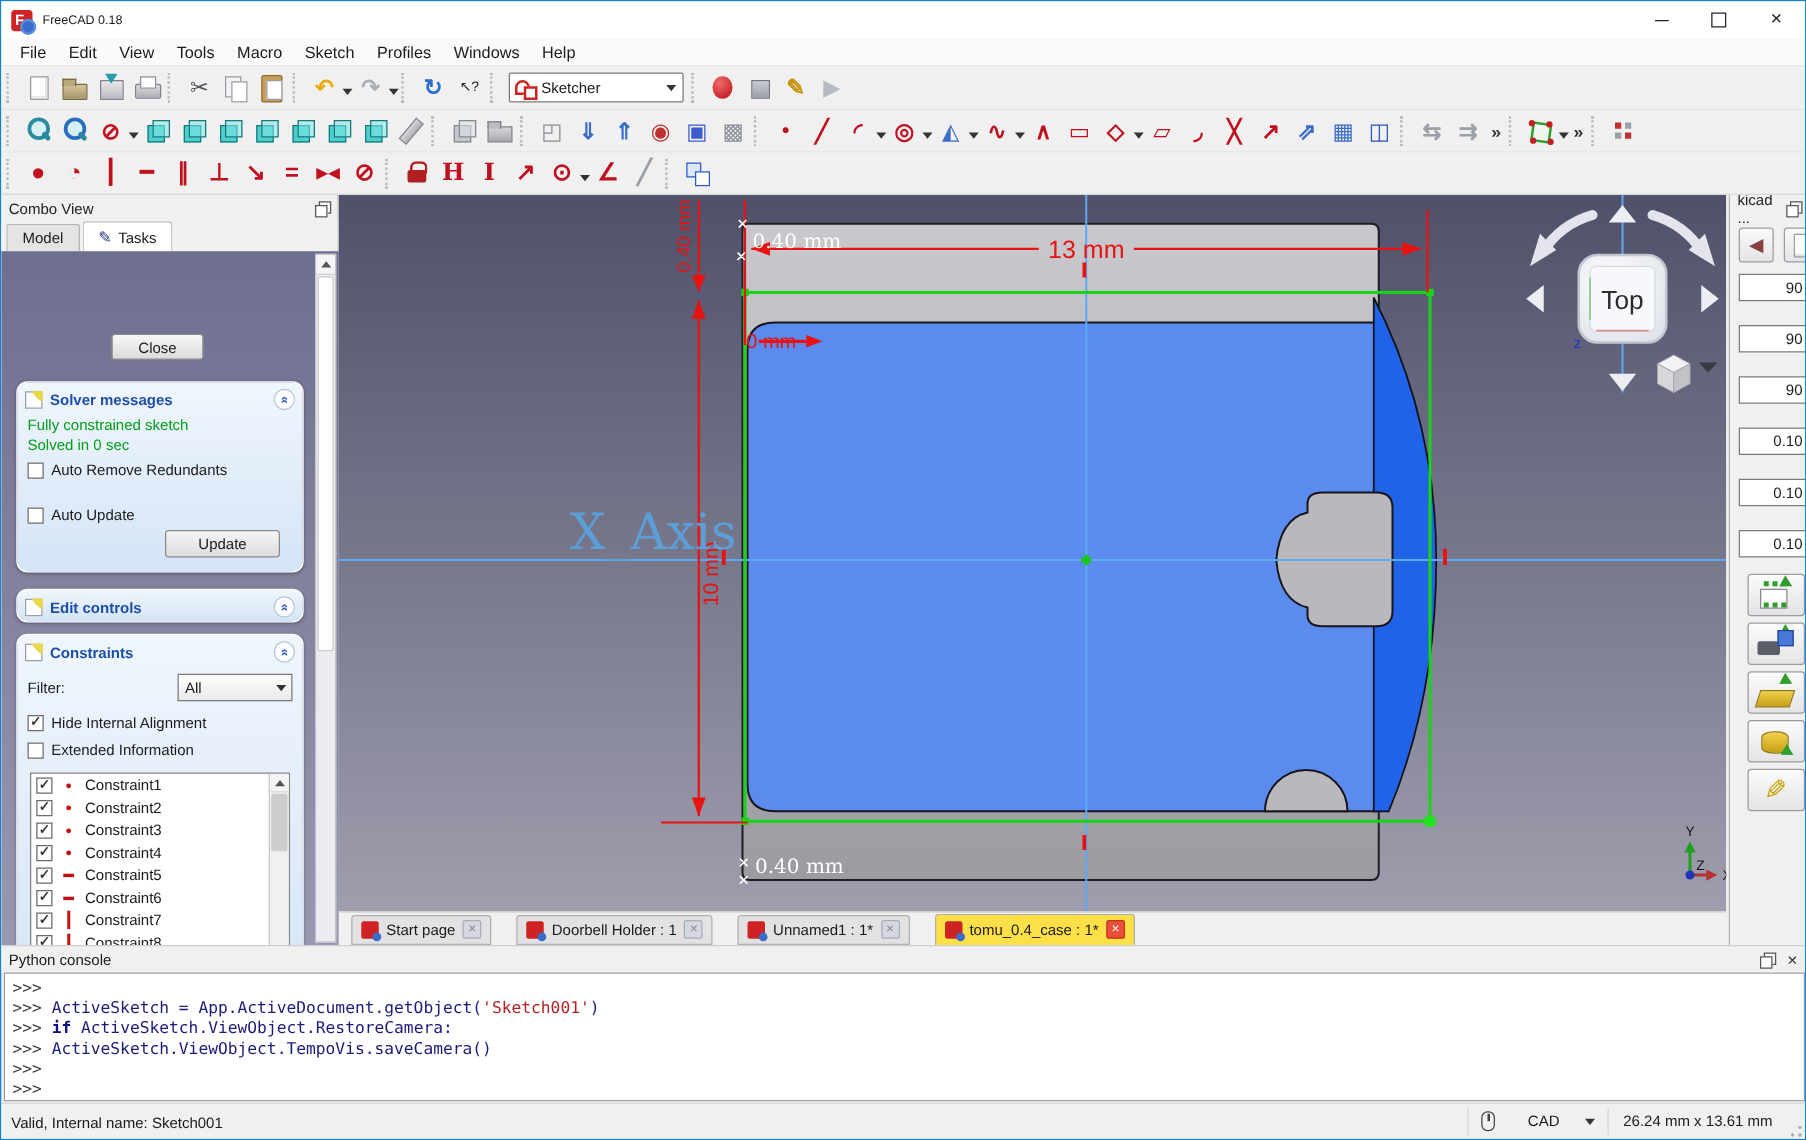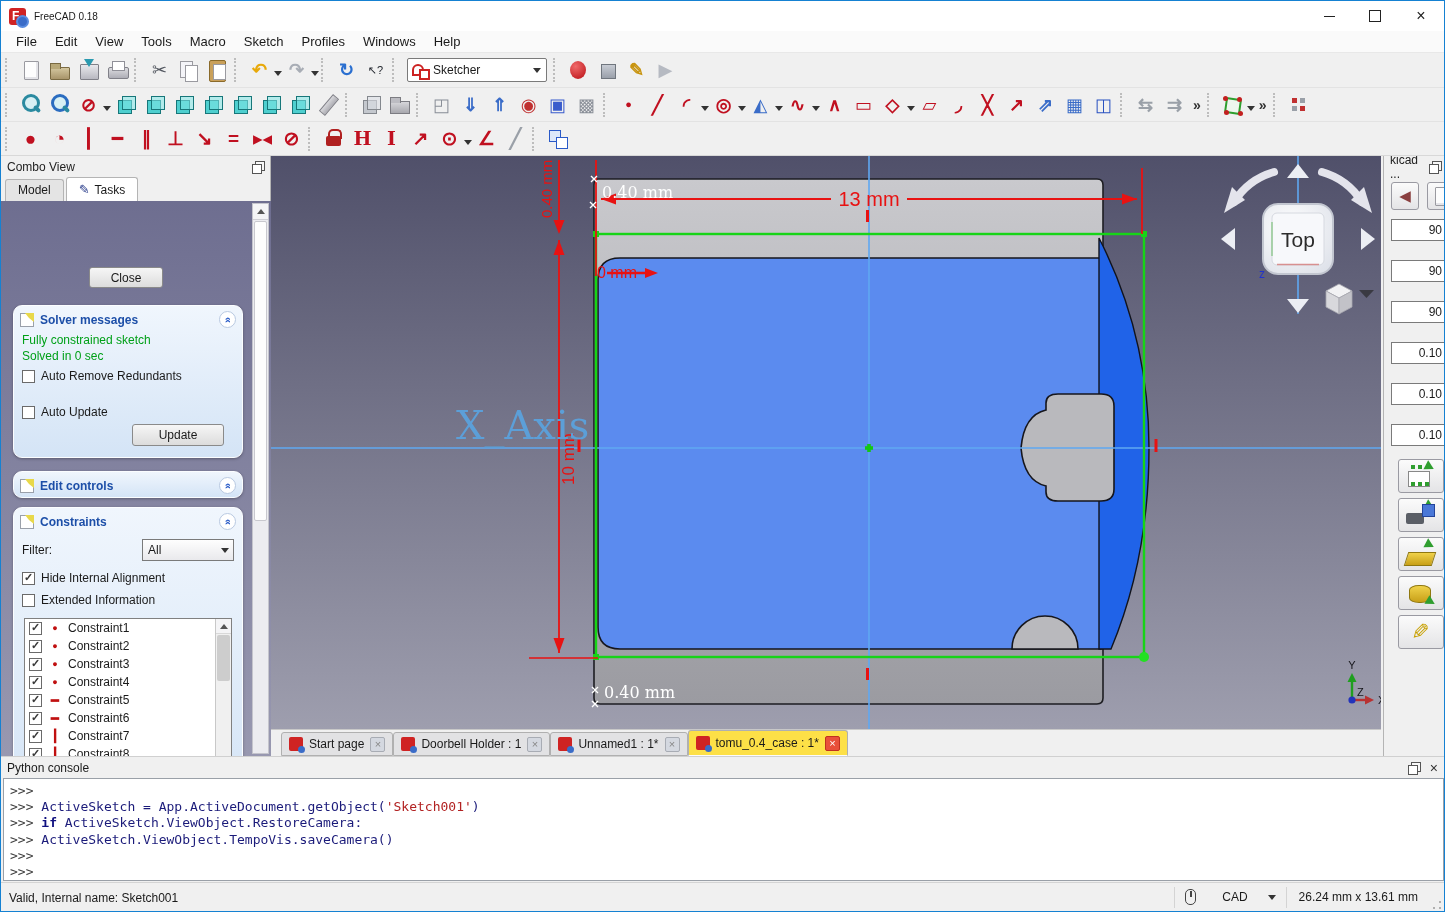--- a/index.html
+++ b/index.html
@@ -113,21 +113,21 @@
   .crow .ci{width:14px;text-align:center;color:#c01010;font-weight:bold;line-height:1}
   .ci.coincident{font-size:9px}
   .ci.horizontal-line{font-size:13px}
   .ci.vertical-line{font-size:12px}
   .clist-scroll{position:absolute;right:0;top:0;width:16px;height:100%;background:#f0f0f0;border-left:1px solid #c8c8c8}
   .clist-scroll .up{height:15px;display:flex;align-items:center;justify-content:center;background:#f4f4f6;border-bottom:1px solid #d8d8d8}
   .clist-scroll .thumb{position:absolute;left:1px;top:16px;width:13px;height:46px;background:#cdcdcd;border-radius:2px}
 
   
   .viewport{position:absolute;left:270px;top:155px;width:1110px;height:573px}
-  .mdi-strip{position:absolute;left:270px;top:728px;width:1110px;height:27px;background:#f0f0f0;display:flex;align-items:flex-end;gap:0;padding:1px 0 0 10px;border-top:1px solid #c8c8c8}
+  .mdi-strip{position:absolute;left:270px;top:728px;width:1110px;height:27px;background:#f0f0f0;display:flex;align-items:center;gap:20px;padding:1px 0 0 10px;border-top:1px solid #c8c8c8}
   .mdi-tab{display:flex;align-items:center;gap:6px;height:24px;padding:0 7px;font-size:12px;background:#e2e2e4;border:1px solid #b0b0b0;border-radius:3px 3px 0 0}
   .mdi-tab.active{background:#fde047;height:26px;border-bottom-color:#fbfbfb}
   .tab-logo{position:relative;width:14px;height:14px;background:#cf2323;border-radius:2px;flex:none}
   .tab-logo::after{content:"";position:absolute;right:-2px;bottom:-2px;width:7px;height:7px;border-radius:50%;background:#3a6cc8}
   .tab-close{width:15px;height:15px;background:#d4d8e0;border:1px solid #a8acb4;border-radius:2px;color:#888;font-size:11px;line-height:13px;text-align:center}
   .tab-close.red{background:#e8503a;border-color:#c03020;color:#fff}
 
   
   .dock-right{position:absolute;left:1382px;top:155px;width:63px;height:600px;background:#f0f0f0;border-left:1px solid #b4b4b4;overflow:hidden}
   .kbtn{position:absolute;background:linear-gradient(#fbfbfb,#e4e4e6);border:1px solid #9a9aa2;border-radius:3px;display:flex;align-items:center;justify-content:center}

